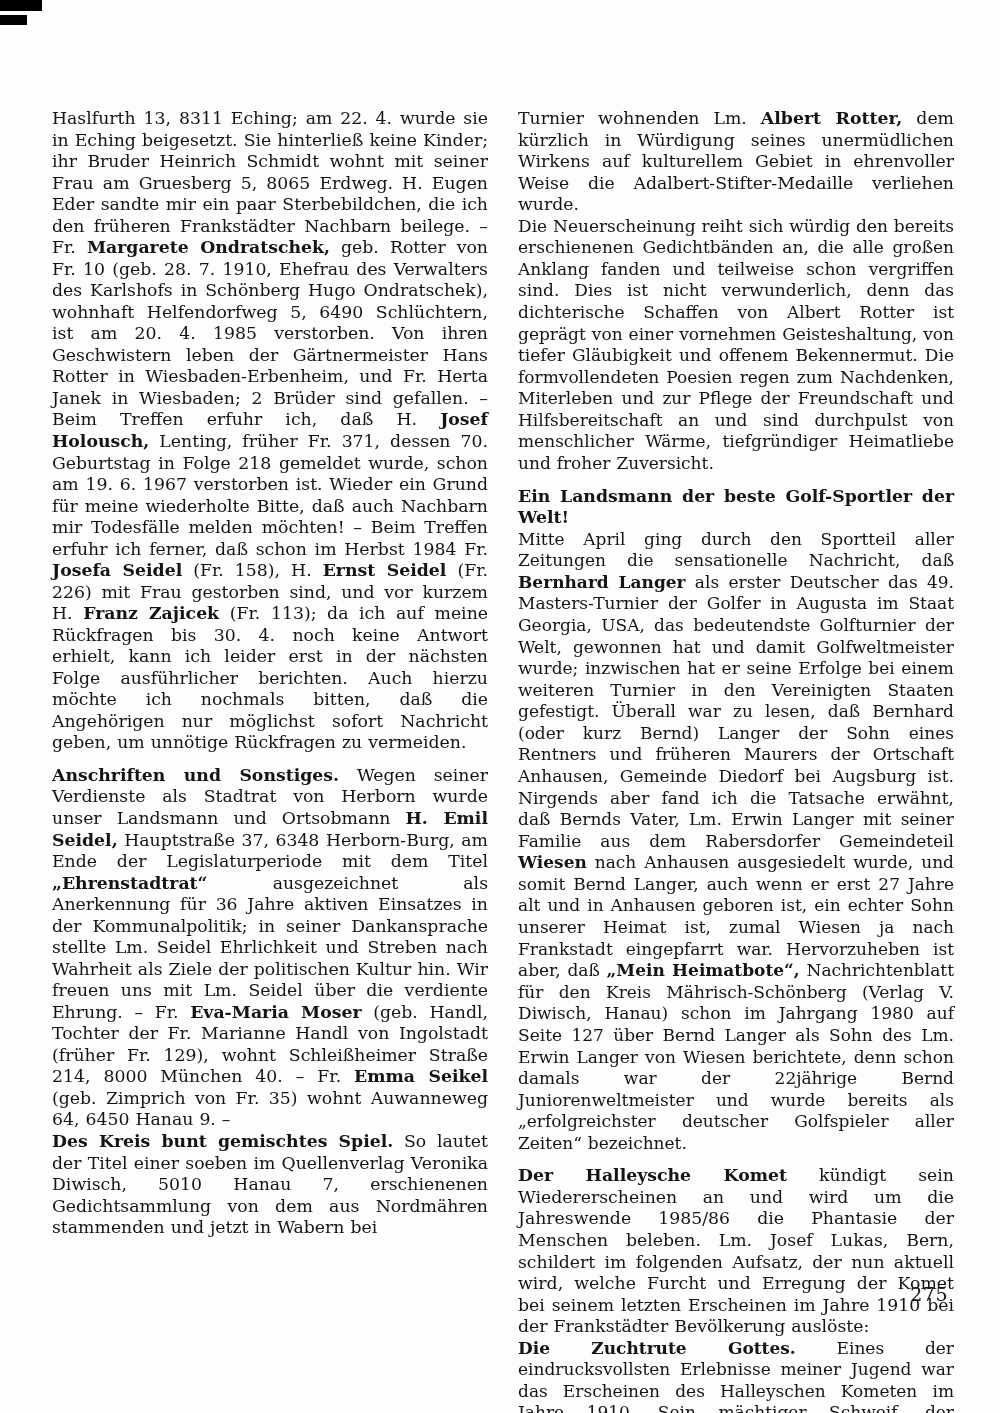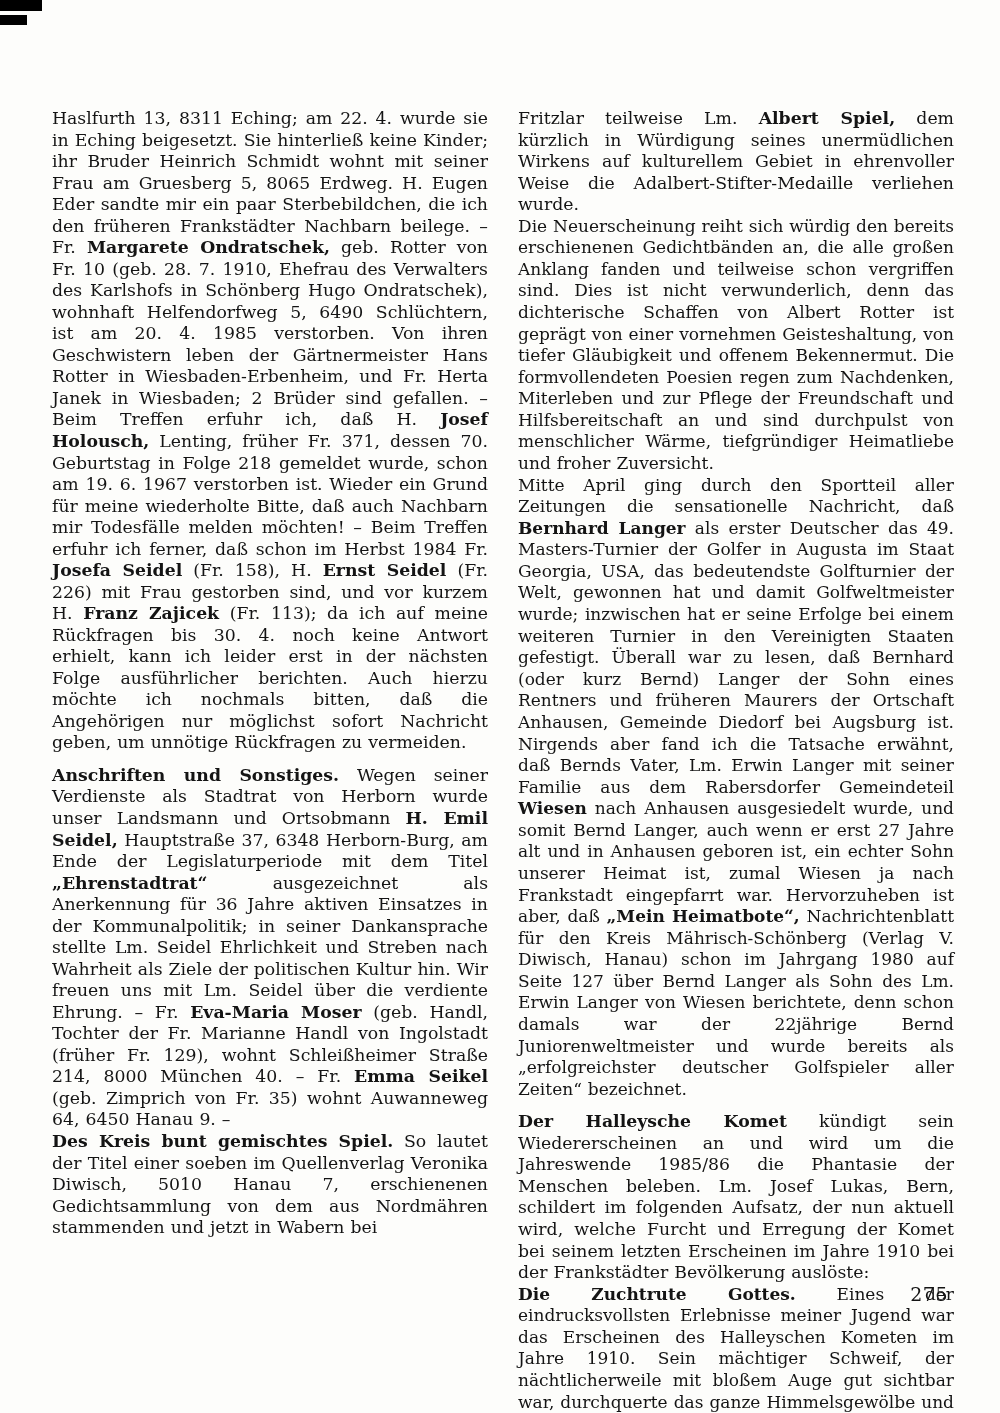--- a/index.html
+++ b/index.html
@@ -50,22 +50,23 @@
   <div class="scan-mark scan-mark-1"></div>
   <div class="scan-mark scan-mark-2"></div>
 
   <div class="columns">
     <div class="col" id="col-left">
         <p class="para normal"><span>Haslfurth 13, 8311 Eching; am 22. 4. wurde sie in Eching beigesetzt. Sie hinterließ keine Kinder; ihr Bruder Heinrich Schmidt wohnt mit seiner Frau am Gruesberg 5, 8065 Erdweg. H. Eugen Eder sandte mir ein paar Sterbebildchen, die ich den früheren Frankstädter Nachbarn beilege. – Fr. </span><span class="b">Margarete Ondratschek,</span><span> geb. Rotter von Fr. 10 (geb. 28. 7. 1910, Ehefrau des Verwalters des Karlshofs in Schönberg Hugo Ondratschek), wohnhaft Helfendorfweg 5, 6490 Schlüchtern, ist am 20. 4. 1985 verstorben. Von ihren Geschwistern leben der Gärtnermeister Hans Rotter in Wiesbaden-Erbenheim, und Fr. Herta Janek in Wiesbaden; 2 Brüder sind gefallen. – Beim Treffen erfuhr ich, daß H. </span><span class="b">Josef Holousch,</span><span> Lenting, früher Fr. 371, dessen 70. Geburtstag in Folge 218 gemeldet wurde, schon am 19. 6. 1967 verstorben ist. Wieder ein Grund für meine wiederholte Bitte, daß auch Nachbarn mir Todesfälle melden möchten! – Beim Treffen erfuhr ich ferner, daß schon im Herbst 1984 Fr. </span><span class="b">Josefa Seidel</span><span> (Fr. 158), H. </span><span class="b">Ernst Seidel</span><span> (Fr. 226) mit Frau gestorben sind, und vor kurzem H. </span><span class="b">Franz Zajicek</span><span> (Fr. 113); da ich auf meine Rückfragen bis 30. 4. noch keine Antwort erhielt, kann ich leider erst in der nächsten Folge ausführlicher berichten. Auch hierzu möchte ich nochmals bitten, daß die Angehörigen nur möglichst sofort Nachricht geben, um unnötige Rückfragen zu vermeiden.</span></p>
         <p class="para normal space-before"><span class="b">Anschriften und Sonstiges.</span><span> Wegen seiner Verdienste als Stadtrat von Herborn wurde unser Landsmann und Ortsobmann </span><span class="b">H. Emil Seidel,</span><span> Hauptstraße 37, 6348 Herborn-Burg, am Ende der Legislaturperiode mit dem Titel </span><span class="b">„Ehrenstadtrat“</span><span> ausgezeichnet als Anerkennung für 36 Jahre aktiven Einsatzes in der Kommunalpolitik; in seiner Dankansprache stellte Lm. Seidel Ehrlichkeit und Streben nach Wahrheit als Ziele der politischen Kultur hin. Wir freuen uns mit Lm. Seidel über die verdiente Ehrung. – Fr. </span><span class="b">Eva-Maria Moser</span><span> (geb. Handl, Tochter der Fr. Marianne Handl von Ingolstadt (früher Fr. 129), wohnt Schleißheimer Straße 214, 8000 München 40. – Fr. </span><span class="b">Emma Seikel</span><span> (geb. Zimprich von Fr. 35) wohnt Auwanneweg 64, 6450 Hanau 9. –</span></p>
         <p class="para normal"><span class="b">Des Kreis bunt gemischtes Spiel.</span><span> So lautet der Titel einer soeben im Quellenverlag Veronika Diwisch, 5010 Hanau 7, erschienenen Gedichtsammlung von dem aus Nordmähren stammenden und jetzt in Wabern bei</span></p>
       </div>
     <div class="col" id="col-right">
-        <p class="para normal"><span>Fritzlar teilweise Lm. </span><span class="b">Albert Spiel,</span><span> dem kürzlich in Würdigung seines unermüdlichen Wirkens auf kulturellem Gebiet in ehrenvoller Weise die Adalbert-Stifter-Medaille verliehen wurde.</span></p>
+        <p class="para normal"><span>Turnier wohnenden Lm. </span><span class="b">Albert Rotter,</span><span> dem kürzlich in Würdigung seines unermüdlichen Wirkens auf kulturellem Gebiet in ehrenvoller Weise die Adalbert-Stifter-Medaille verliehen wurde.</span></p>
         <p class="para small"><span>Die Neuerscheinung reiht sich würdig den bereits erschienenen Gedichtbänden an, die alle großen Anklang fanden und teilweise schon vergriffen sind. Dies ist nicht verwunderlich, denn das dichterische Schaffen von Albert Rotter ist geprägt von einer vornehmen Geisteshaltung, von tiefer Gläubigkeit und offenem Bekennermut. Die formvollendeten Poesien regen zum Nachdenken, Miterleben und zur Pflege der Freundschaft und Hilfsbereitschaft an und sind durchpulst von menschlicher Wärme, tiefgründiger Heimatliebe und froher Zuversicht.</span></p>
+        <p class="para normal space-before"><span class="b">Ein Landsmann der beste Golf-Sportler der Welt!</span></p>
         <p class="para small"><span>Mitte April ging durch den Sportteil aller Zeitungen die sensationelle Nachricht, daß </span><span class="b">Bernhard Langer</span><span> als erster Deutscher das 49. Masters-Turnier der Golfer in Augusta im Staat Georgia, USA, das bedeutendste Golfturnier der Welt, gewonnen hat und damit Golfweltmeister wurde; inzwischen hat er seine Erfolge bei einem weiteren Turnier in den Vereinigten Staaten gefestigt. Überall war zu lesen, daß Bernhard (oder kurz Bernd) Langer der Sohn eines Rentners und früheren Maurers der Ortschaft Anhausen, Gemeinde Diedorf bei Augsburg ist. Nirgends aber fand ich die Tatsache erwähnt, daß Bernds Vater, Lm. Erwin Langer mit seiner Familie aus dem Rabersdorfer Gemeindeteil </span><span class="b">Wiesen</span><span> nach Anhausen ausgesiedelt wurde, und somit Bernd Langer, auch wenn er erst 27 Jahre alt und in Anhausen geboren ist, ein echter Sohn unserer Heimat ist, zumal Wiesen ja nach Frankstadt eingepfarrt war. Hervorzuheben ist aber, daß </span><span class="b">„Mein Heimatbote“,</span><span> Nachrichtenblatt für den Kreis Mährisch-Schönberg (Verlag V. Diwisch, Hanau) schon im Jahrgang 1980 auf Seite 127 über Bernd Langer als Sohn des Lm. Erwin Langer von Wiesen berichtete, denn schon damals war der 22jährige Bernd Juniorenweltmeister und wurde bereits als „erfolgreichster deutscher Golfspieler aller Zeiten“ bezeichnet.</span></p>
         <p class="para normal space-before"><span class="b">Der Halleysche Komet</span><span> kündigt sein Wiedererscheinen an und wird um die Jahreswende 1985/86 die Phantasie der Menschen beleben. Lm. Josef Lukas, Bern, schildert im folgenden Aufsatz, der nun aktuell wird, welche Furcht und Erregung der Komet bei seinem letzten Erscheinen im Jahre 1910 bei der Frankstädter Bevölkerung auslöste:</span></p>
         <p class="para small"><span class="b">Die Zuchtrute Gottes.</span><span> Eines der eindrucksvollsten Erlebnisse meiner Jugend war das Erscheinen des Halleyschen Kometen im Jahre 1910. Sein mächtiger Schweif, der nächtlicherweile mit bloßem Auge gut sichtbar war, durchquerte das ganze Himmelsgewölbe und bedeckte am Tage zeitweise sogar die Sonnenscheibe, ohne jedoch die Sonnenstrahlung</span></p>
       </div>
   </div>
 
   <div class="page-number">275</div>
 </div>
 
 </body></html>

